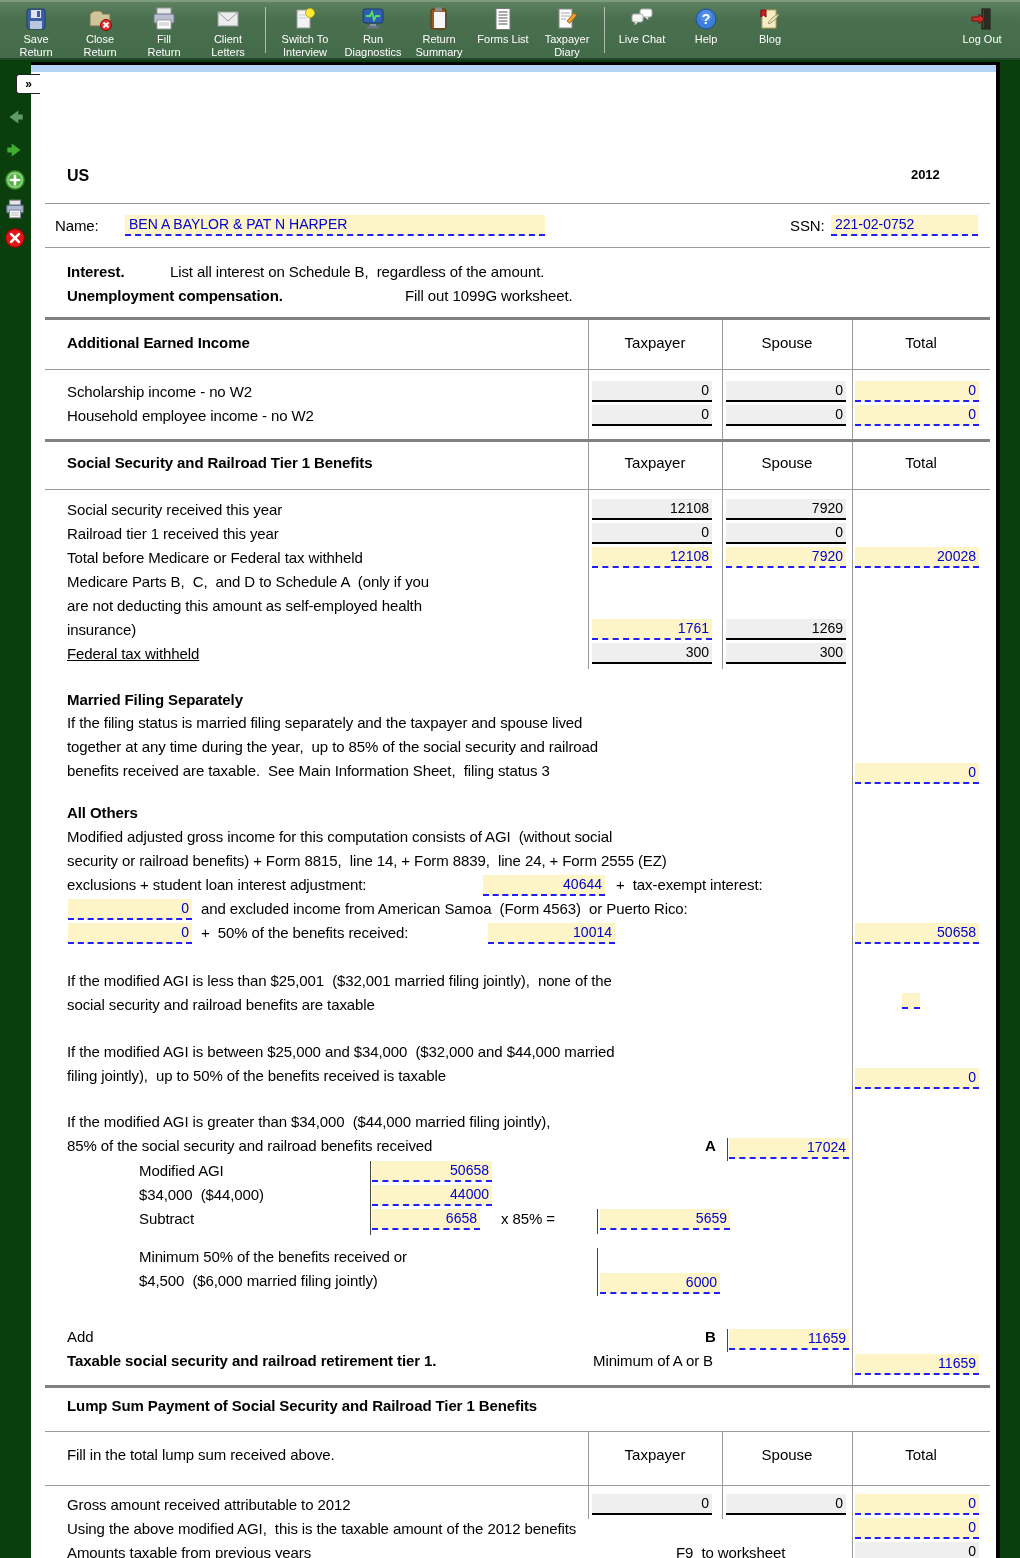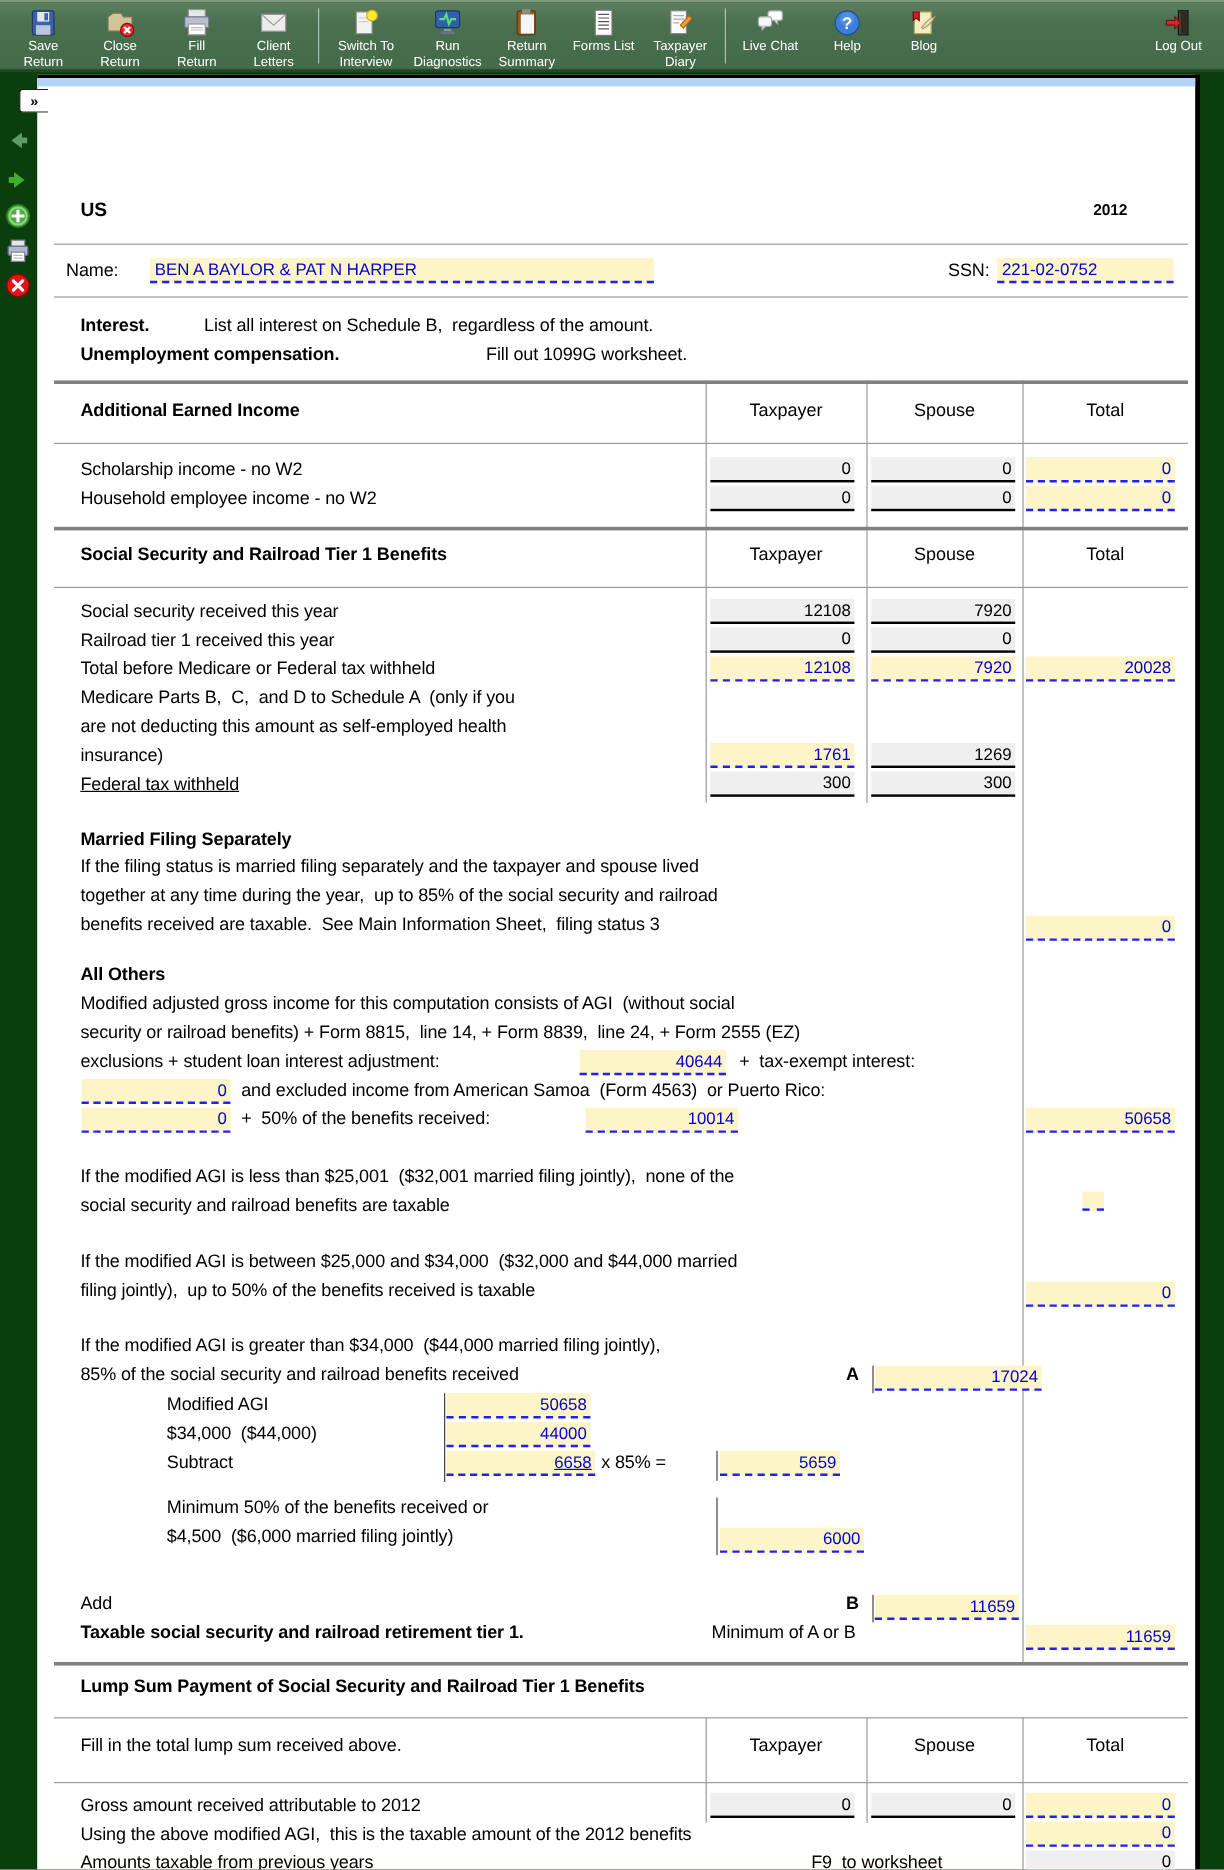--- a/index.html
+++ b/index.html
@@ -298,32 +298,32 @@
     <div class="fy" style="left:871px; top:880px; width:18px; height:16px;"></div>
 
     <span class="lbl" style="left:36px; top:930px;">If the modified AGI is between $25,000 and $34,000  ($32,000 and $44,000 married</span>
     <span class="lbl" style="left:36px; top:954px;">filing jointly),  up to 50% of the benefits received is taxable</span>
     <div class="fy fto" style="top:955px;">0</div>
 
     <span class="lbl" style="left:36px; top:1000px;">If the modified AGI is greater than $34,000  ($44,000 married filing jointly),</span>
     <span class="lbl" style="left:36px; top:1024px;">85% of the social security and railroad benefits received</span>
     <span class="lbl b" style="left:674px; top:1024px;">A</span>
     <div class="vdark" style="left:696px; top:1025px; height:23px;"></div>
-    <div class="fy" style="left:698px; top:1025px; width:139px;">17024</div>
+    <div class="fy" style="left:698px; top:1025px; width:120px;">17024</div>
 
     <div class="vdark" style="left:339px; top:1048px; height:74px;"></div>
     <span class="lbl" style="left:108px; top:1049px;">Modified AGI</span>
     <div class="fy" style="left:341px; top:1048px; width:120px;">50658</div>
     <span class="lbl" style="left:108px; top:1073px;">$34,000  ($44,000)</span>
     <div class="fy" style="left:341px; top:1072px; width:120px;">44000</div>
     <span class="lbl" style="left:108px; top:1097px;">Subtract</span>
-    <div class="fy" style="left:341px; top:1096px; width:124px;text-decoration:underline;">6658</div>
+    <div class="fy" style="left:341px; top:1096px; width:108px;">6658</div>
     <span class="lbl" style="left:470px; top:1097px;">x 85% =</span>
     <div class="vdark" style="left:566px; top:1096px; height:25px;"></div>
-    <div class="fy" style="left:569px; top:1096px; width:100px;">5659</div>
+    <div class="fy" style="left:569px; top:1096px; width:130px;">5659</div>
 
     <span class="lbl" style="left:108px; top:1135px;">Minimum 50% of the benefits received or</span>
     <span class="lbl" style="left:108px; top:1159px;">$4,500  ($6,000 married filing jointly)</span>
     <div class="vdark" style="left:566px; top:1135px; height:48px;"></div>
     <div class="fy" style="left:569px; top:1160px; width:120px;">6000</div>
 
     <span class="lbl" style="left:36px; top:1215px;">Add</span>
     <span class="lbl b" style="left:674px; top:1215px;">B</span>
     <div class="vdark" style="left:696px; top:1216px; height:23px;"></div>
     <div class="fy" style="left:698px; top:1216px; width:120px;">11659</div>

